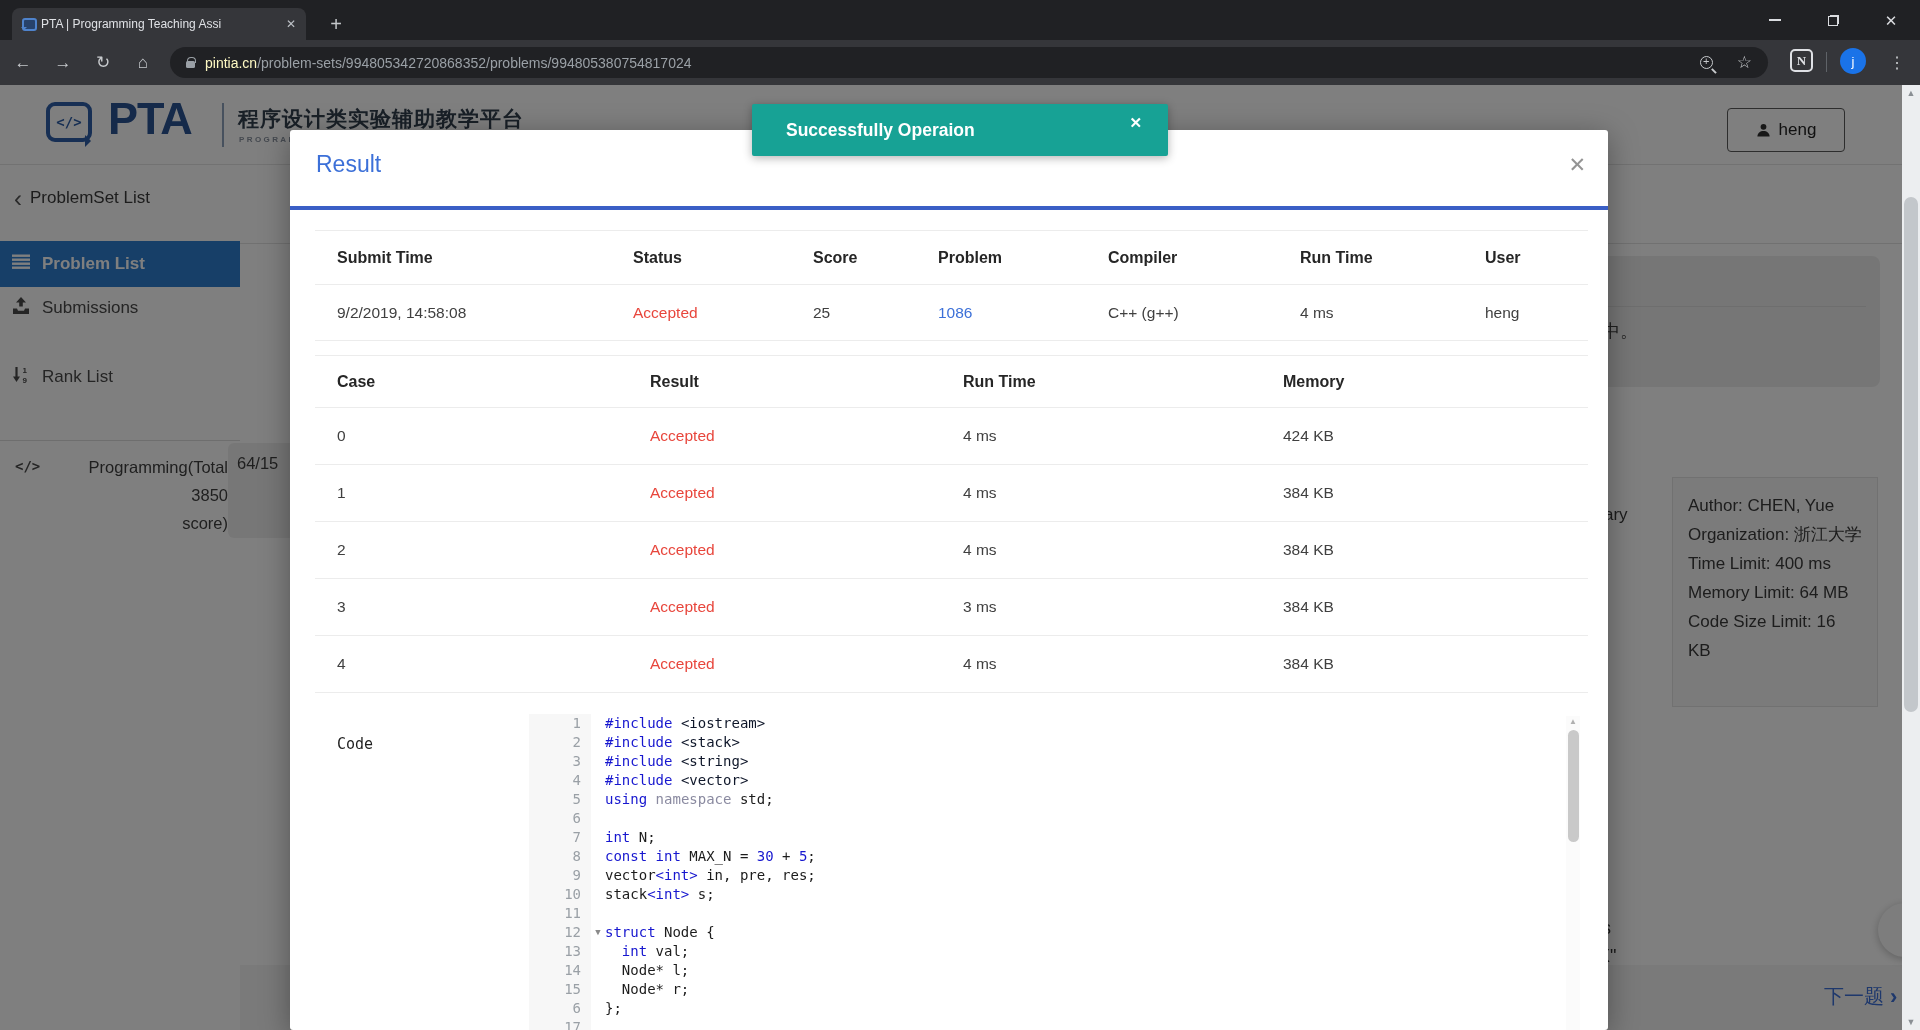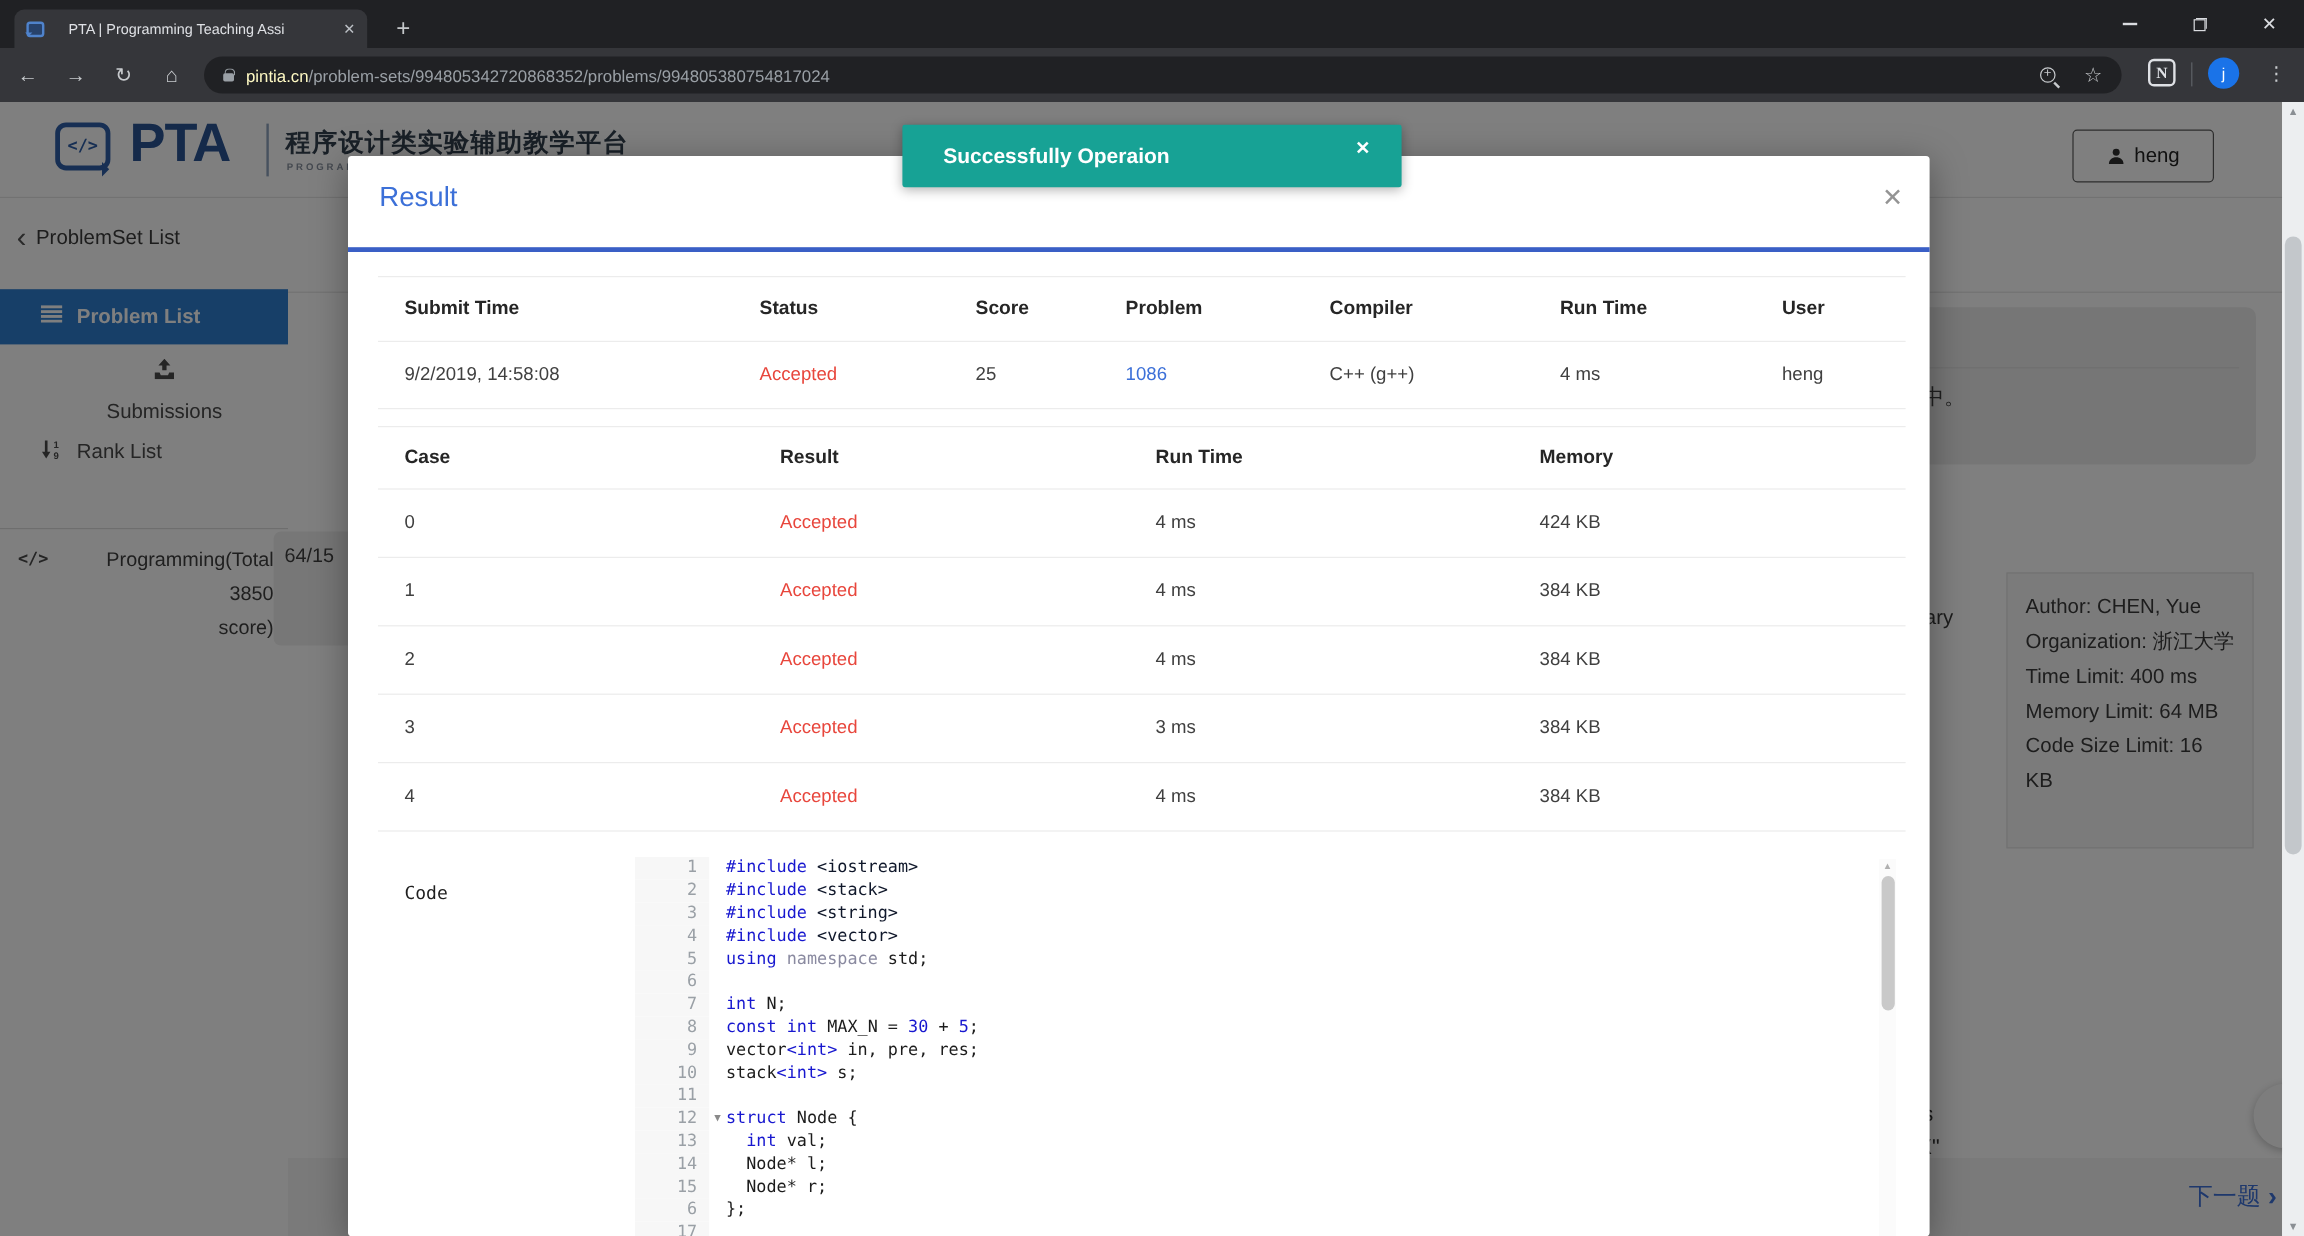--- a/index.html
+++ b/index.html
@@ -2,21 +2,21 @@
 <html><head>
 <meta charset="utf-8">
 <style>
   *{margin:0;padding:0;box-sizing:border-box}
   html,body{width:1920px;height:1030px;overflow:hidden;background:#fff;
     font-family:"Liberation Sans",sans-serif;position:relative}
 
   
   .titlebar{position:absolute;left:0;top:0;width:1920px;height:40px;background:#202124;z-index:90}
   .tab{position:absolute;left:12px;top:8px;width:294px;height:32px;background:#35363a;
-    border-radius:8px 8px 0 0;display:flex;align-items:center;padding:0 10px;gap:20px}
+    border-radius:8px 8px 0 0;display:flex;align-items:center;padding:0 10px;gap:4px}
   .favicon{width:15px;height:13px;border:2px solid #4f83cc;border-radius:3px;background:#27426b;flex:none;position:relative}
   .favicon::after{content:"";position:absolute;left:-3px;bottom:-4px;border:3px solid transparent;border-top-color:#4f83cc}
   .tab-title{color:#dfe1e5;font-size:12px;white-space:nowrap;overflow:hidden;flex:1;
     -webkit-mask-image:linear-gradient(90deg,#000 86%,transparent);mask-image:linear-gradient(90deg,#000 86%,transparent)}
   .tab-close{color:#bdc1c6;font-size:12px;cursor:pointer;flex:none}
   .newtab{position:absolute;left:322px;top:10px;width:28px;height:28px;color:#c4c7ca;font-size:20px;
     display:flex;align-items:center;justify-content:center}
   .winbtns{position:absolute;right:0;top:0;height:40px;display:flex}
   .winbtn{width:58px;height:40px;display:flex;align-items:center;justify-content:center;color:#dadce0}
   .ic-min{width:12px;height:1.5px;background:#dadce0}
@@ -63,21 +63,21 @@
   .logo-text{position:absolute;left:108px;top:8px;font-size:45px;font-weight:bold;color:#2a5494;letter-spacing:-1px}
   .logo-sep{position:absolute;left:222px;top:18px;width:2px;height:44px;background:#8ea2bd}
   .site-cn{position:absolute;left:238px;top:20px;font-size:21px;font-weight:bold;color:#33404f;letter-spacing:1px}
   .site-en{position:absolute;left:239px;top:50px;font-size:8px;color:#8a93a0;letter-spacing:2.4px;font-weight:bold}
   .user-btn{position:absolute;left:1727px;top:23px;width:118px;height:44px;border:1px solid #5a5a5a;border-radius:4px;
     display:flex;align-items:center;justify-content:center;gap:8px;font-size:17px;color:#222;background:#fff}
 
   .back-row{position:absolute;left:14px;top:103px;display:flex;align-items:center;gap:8px;color:#3b3b3b;font-size:17px}
   .back-chev{font-size:24px;line-height:17px;color:#555}
   .side-item{position:absolute;left:0;width:240px;height:46px;display:flex;align-items:center;gap:12px;
-    padding-left:34px;font-size:17px;color:#4a4a4a}
+    padding-left:12px;font-size:17px;color:#4a4a4a}
   .side-item svg{flex:none}
   .side-item.active{background:#2e7ed0;color:#fff;font-weight:bold}
   .side-divider{position:absolute;left:0;top:355px;width:240px;height:1px;background:#dcdcdc}
   .prog-icon{position:absolute;left:15px;top:373px;font-family:"DejaVu Sans Mono",monospace;font-weight:bold;
     font-size:14px;color:#4a4a4a}
   .prog-label{position:absolute;left:47px;top:368px;width:181px;text-align:right;font-size:16.5px;
     line-height:28px;color:#3f3f3f}
   .prog-badge{position:absolute;left:228px;top:358px;width:76px;height:95px;background:#efefef;border-radius:6px;
     font-size:16.5px;color:#3f3f3f;padding:11px 0 0 9px}
 
@@ -208,21 +208,21 @@
   <div id="sidebar-items">
       <div class="side-item active" style="top: 156px;">
         <span><svg width="18" height="15" viewBox="0 0 18 15" fill="currentColor">
             <rect x="0" y="0.5" width="18" height="2.4"></rect>
             <rect x="0" y="4.5" width="18" height="2.4"></rect>
             <rect x="0" y="8.5" width="18" height="2.4"></rect>
             <rect x="0" y="12.5" width="18" height="2.4"></rect>
           </svg></span>
         <span>Problem List</span>
       </div>
-      <div class="side-item" style="top: 214px; flex-direction: column;">
+      <div class="side-item" style="top: 200px;">
         <span><svg width="18" height="17" viewBox="0 0 18 17" fill="currentColor">
             <polygon points="9,0 14,5.5 10.8,5.5 10.8,9.5 7.2,9.5 7.2,5.5 4,5.5"></polygon>
             <path d="M1 11.5h4l1 2.2h6l1-2.2h4V17H1z"></path>
           </svg></span>
         <span>Submissions</span>
       </div>
       <div class="side-item" style="top: 269px;">
         <span><svg width="18" height="17" viewBox="0 0 18 17">
             <line x1="4.5" y1="1" x2="4.5" y2="12" stroke="currentColor" stroke-width="2.2"></line>
             <polygon points="1,10.5 4.5,16 8,10.5" fill="currentColor"></polygon>

